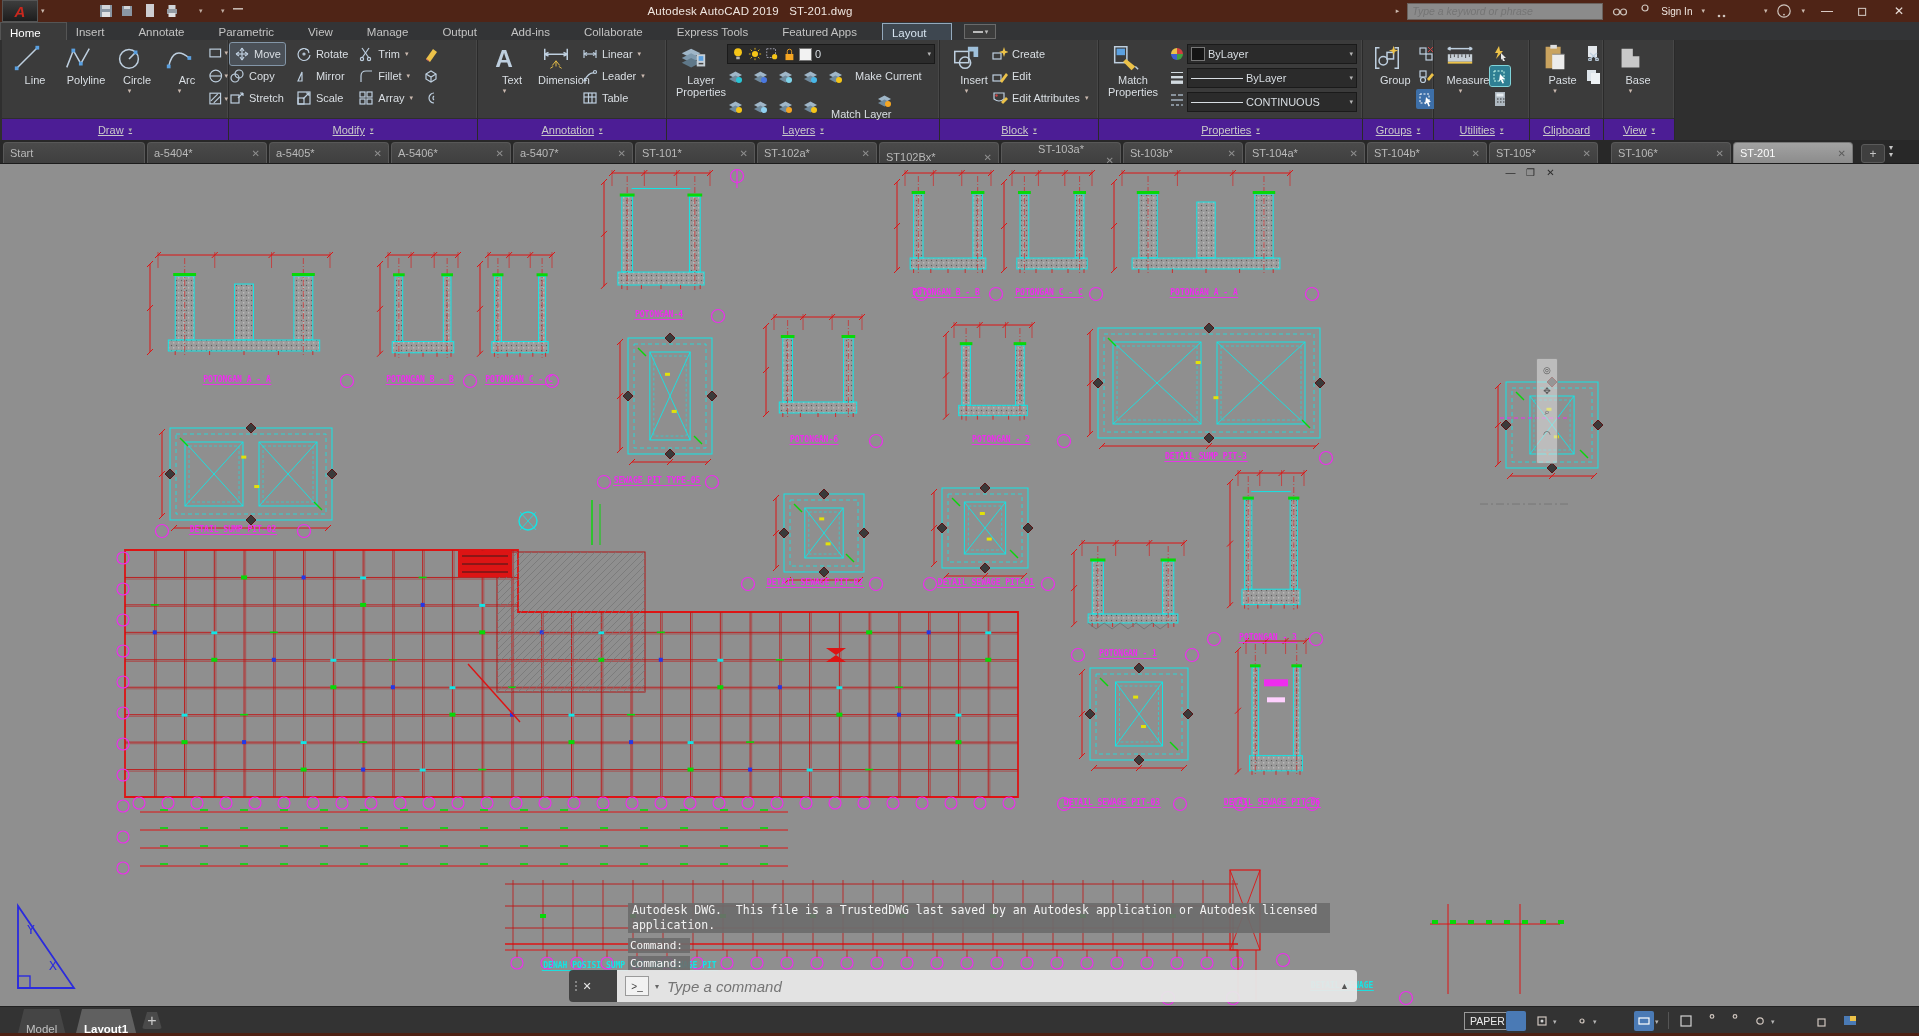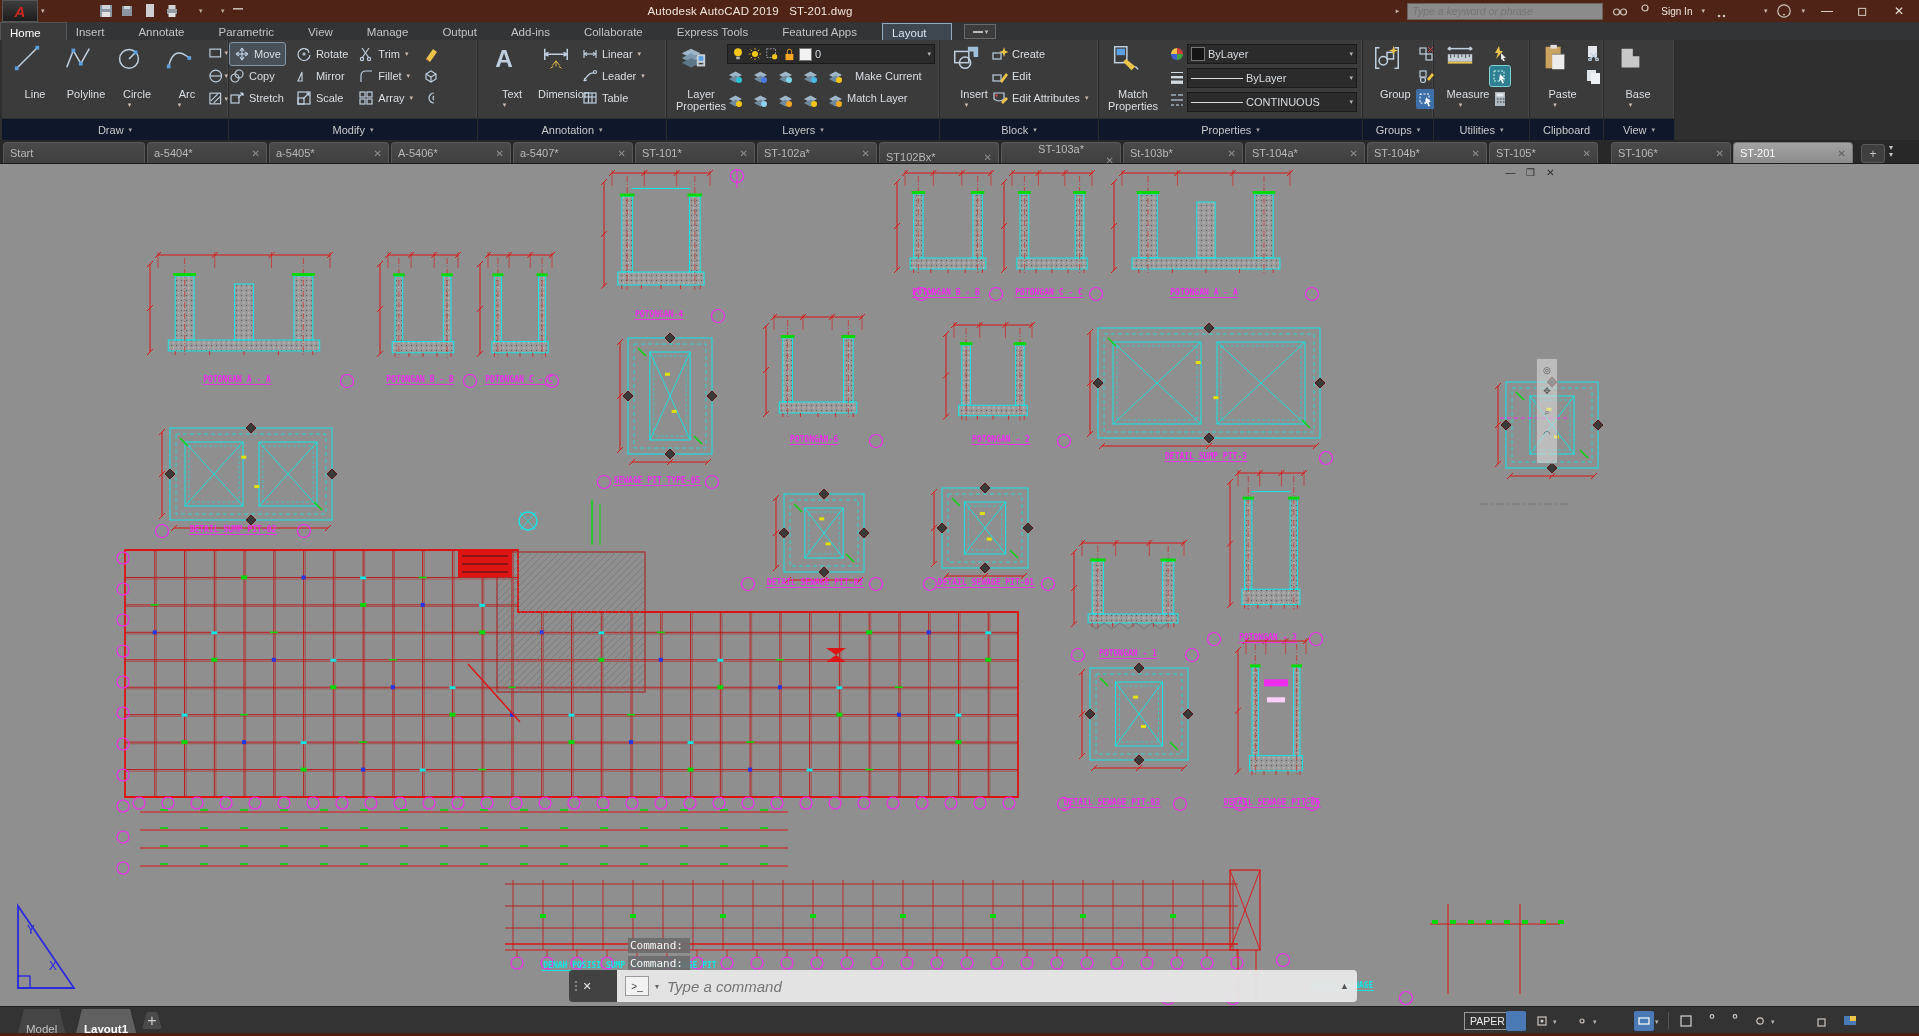--- a/index.html
+++ b/index.html
@@ -28,28 +28,28 @@
               display:flex;align-items:stretch;font-size:11.5px;color:#c3c3c3;}
   .rtab{padding:2px 25px 0 9px;display:flex;align-items:center;height:16px;}
   .rtab.active{background:#3b3b3b;color:#ffffff;border:1px solid #555;border-bottom:none;}
   .rtab.boxed{border:1px solid #93a9bd;background:#3e4750;color:#d6e4f0;height:14px;margin-top:1px;}
   #ribopt{margin-left:12px;margin-top:2px;width:30px;height:13px;border:1px solid #6a6a6a;
           background:#3c3c3c;display:flex;align-items:center;justify-content:center;gap:2px;color:#bbb;font-size:7px;}
   
   #ribbon{position:absolute;left:0;top:40px;width:1919px;height:100px;background:#2f2f2f;}
   .panel{position:absolute;top:0;height:100px;background:#3b3b3b;border-right:1px solid #2a2a2a;
          box-shadow:inset -1px 0 0 #474747;}
-  .plabel{position:absolute;left:0;right:0;top:78px;height:22px;background:#0f172a;
+  .plabel{position:absolute;left:0;right:0;top:78px;height:22px;background:#4c1d95;
           border-top:1px solid #2e2e2e;display:flex;align-items:center;justify-content:center;
-          color:#c9c9c9;font-size:11px;gap:4px;}
+          color:#c9c9c9;font-size:11px;gap:4px;text-decoration:underline;}
   .plabel .dd{font-size:7px;color:#a8a8a8;}
   .launcher{position:absolute;right:3px;top:84px;color:#a8a8a8;font-size:8px;}
   .pbody{position:absolute;left:0;top:0;right:0;height:78px;display:flex;align-items:flex-start;padding-top:3px;box-sizing:border-box;}
   .rbig{display:flex;flex-direction:column;align-items:center;width:50px;margin:0 1px;color:#dadfe4;font-size:11px;}
-  .rbig .lbl{margin-top:16px;text-align:center;line-height:1.05;padding-left:16px;}
+  .rbig .lbl{margin-top:2px;text-align:center;line-height:1.05;padding-left:16px;}
   .rbig.hl{background:#4a5057;outline:1px solid #8396a8;border-radius:2px;}
   .rrow{display:flex;align-items:center;gap:4px;color:#dadfe4;font-size:11px;height:22px;}
   .rcolwrap{display:flex;gap:10px;}
   .rcol{display:flex;flex-direction:column;}
   .rstack{display:flex;flex-direction:column;gap:3px;margin-left:4px;}
   .sic{width:20px;height:20px;display:flex;align-items:center;justify-content:center;border-radius:2px;}
   .sic.hlblue{background:#3d6fa8;}
   .sic.hlteal{background:#2f7f93;outline:1px solid #7fd4da;}
   .combo{position:absolute;background:#2b2b2b;border:1px solid #1a1a1a;display:flex;align-items:center;
          color:#d8dde2;font-size:11px;gap:3px;padding:0 3px;box-sizing:border-box;}
@@ -581,21 +581,21 @@
               <circle cx="12" cy="12" r="3" fill="#f5a623"></circle>
             </svg>
           </span>
           <span>
             <svg width="16" height="16" viewBox="0 0 16 16">
               <path d="M2,7 L8.5,3.5 L15,7 L8.5,10.5 Z" fill="#9fb6c8" stroke="none" stroke-width="!#9fb6c8"></path>
               <path d="M2,11 L8.5,7.5 L15,11 L8.5,14.5 Z" fill="#708a9d" stroke="none" stroke-width="!#708a9d"></path>
               <circle cx="12" cy="12" r="3" fill="#f5c518"></circle>
             </svg>
           </span>
-          <span style="display: flex; align-items: flex-start;">
+          <span style="display: flex; align-items: flex-end; flex-direction: column;">
             <svg width="16" height="16" viewBox="0 0 16 16">
               <path d="M2,7 L8.5,3.5 L15,7 L8.5,10.5 Z" fill="#9fb6c8" stroke="none" stroke-width="!#9fb6c8"></path>
               <path d="M2,11 L8.5,7.5 L15,11 L8.5,14.5 Z" fill="#708a9d" stroke="none" stroke-width="!#708a9d"></path>
               <circle cx="12" cy="12" r="3" fill="#f5a623"></circle>
             </svg>
             <span style="font-size: 11px; color: rgb(218, 223, 228); margin-left: 4px;">Match Layer</span>
           </span>
         </div>
       </div>
       <div class="panel" style="left: 940px; width: 158px;">
@@ -1861,20 +1861,22 @@
     <span>❐</span>
     <span>✕</span>
   </div>
   <div id="navbar">
     <span>◎</span>
     <span>✥</span>
     <span>⌕</span>
     <span>◠</span>
     <span class="dd">▾</span>
   </div>
+  <div id="trusted"><span>Autodesk DWG.  This file is a TrustedDWG last saved by an Autodesk application or Autodesk licensed</span>
+<span>application.</span></div>
   <div class="cmdline" style="top:774px">Command:</div>
   <div class="cmdline" style="top:792px">Command:</div>
   <div id="cmdbar">
     <div id="cmdgrip">
       <span class="dots">
             <i></i>
             <i></i>
             <i></i>
           </span>
       <span style="font-size:11px;">✕</span>

